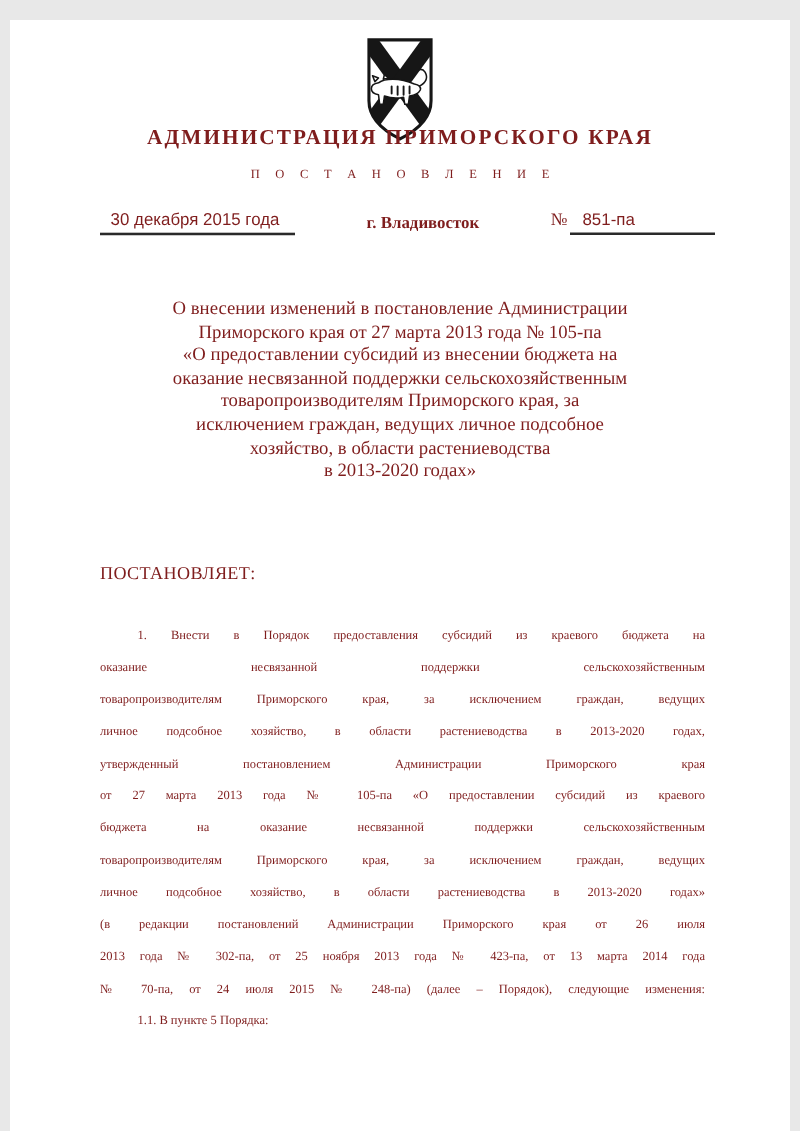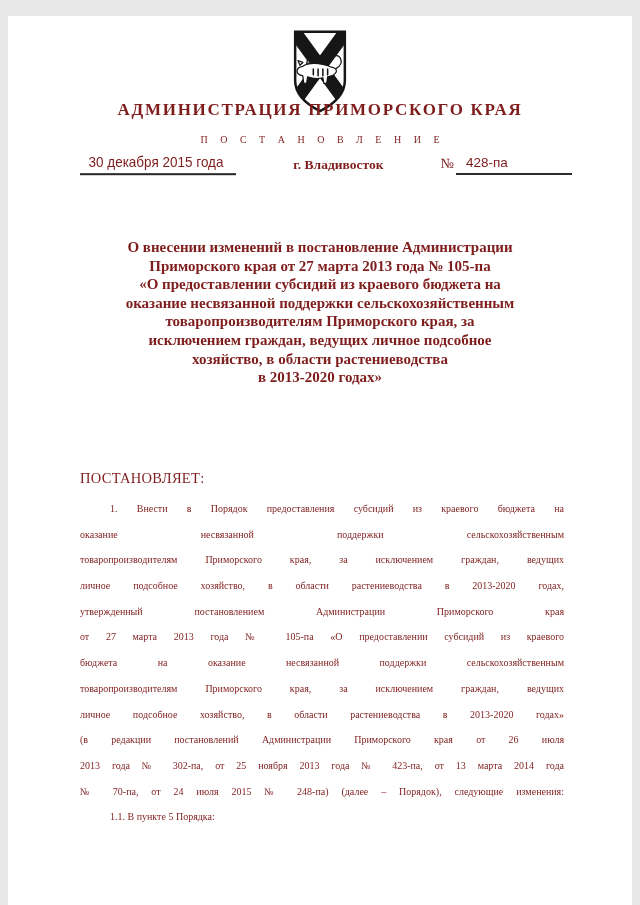--- a/index.html
+++ b/index.html
@@ -23,21 +23,21 @@
     text-align:center;
     font-size:17px;font-weight:bold;letter-spacing:0.1em;
   }
   .doc-type{
     position:absolute;top:118px;left:0;right:0;
     text-align:center;
     font-size:10px;letter-spacing:0.5em;text-indent:0.5em;
   }
   
   .meta-row{
-    position:absolute;top:139px;left:72px;right:60px;
+    position:absolute;top:152px;left:72px;right:60px;
     display:flex;align-items:flex-start;justify-content:space-between;
     font-size:13.5px;
   }
   .meta-date{
     font-family:"Liberation Sans", sans-serif;
     font-size:13.5px;
     border-bottom:2px solid #2a2a2a;
     padding:0 10px 3px 6px;
     min-width:140px;text-align:center;
     transform:scaleY(1.02);
@@ -51,31 +51,31 @@
     font-family:"Liberation Sans", sans-serif;
     font-size:13.5px;
     border-bottom:2px solid #2a2a2a;
     min-width:88px;
     padding:0 18px 3px 10px;
   }
   
   .title-block{
     position:absolute;top:222px;left:90px;right:90px;
     text-align:center;
-    font-weight:bold;font-size:15px;line-height:18.6px;
+    font-weight:normal;font-size:15px;line-height:18.6px;
   }
   
   .intro-line{
     position:absolute;top:394px;left:72px;right:68px;
     font-size:14px;
     text-align:justify;text-align-last:justify;
     text-indent:30px;
   }
   .resolves{
-    position:absolute;top:454px;left:72px;
+    position:absolute;top:435px;left:72px;
     font-size:14.5px;letter-spacing:0.02em;
   }
   .body-block{
     position:absolute;top:480px;left:72px;right:68px;
     font-size:10px;
   }
   .body-line{
     height:25.7px;line-height:25.7px;
     text-align:justify;text-align-last:justify;
     white-space:nowrap;
@@ -110,28 +110,28 @@
   </svg>
 
   <div class="org-name">АДМИНИСТРАЦИЯ ПРИМОРСКОГО КРАЯ</div>
   <div class="doc-type">П О С Т А Н О В Л Е Н И Е</div>
 
   <div class="meta-row">
     <span class="meta-date">30 декабря 2015 года</span>
     <span class="meta-place">г. Владивосток</span>
     <span class="meta-number">
       <span class="num-sign">№</span>
-      <span class="num-value">428-па</span>
+      <span class="num-value">851-па</span>
     </span>
   </div>
 
   <div class="title-block">
     <div>О внесении изменений в постановление Администрации</div>
     <div>Приморского края от 27 марта 2013 года № 105-па</div>
-    <div>«О предоставлении субсидий из краевого бюджета на</div>
+    <div>«О предоставлении субсидий из внесении бюджета на</div>
     <div>оказание несвязанной поддержки сельскохозяйственным</div>
     <div>товаропроизводителям Приморского края, за</div>
     <div>исключением граждан, ведущих личное подсобное</div>
     <div>хозяйство, в области растениеводства</div>
     <div>в 2013-2020 годах»</div>
   </div>
 
   <div class="resolves">ПОСТАНОВЛЯЕТ:</div>
 
   <div class="body-block">

